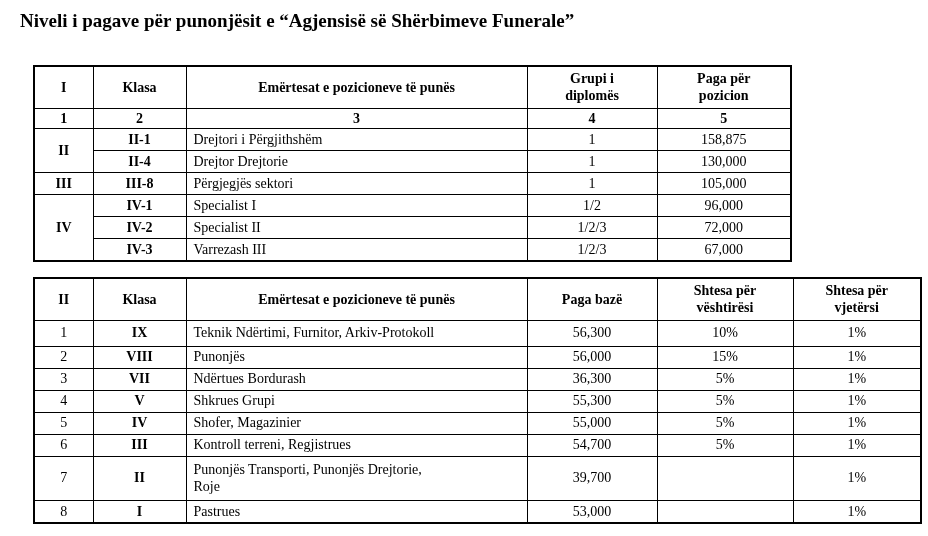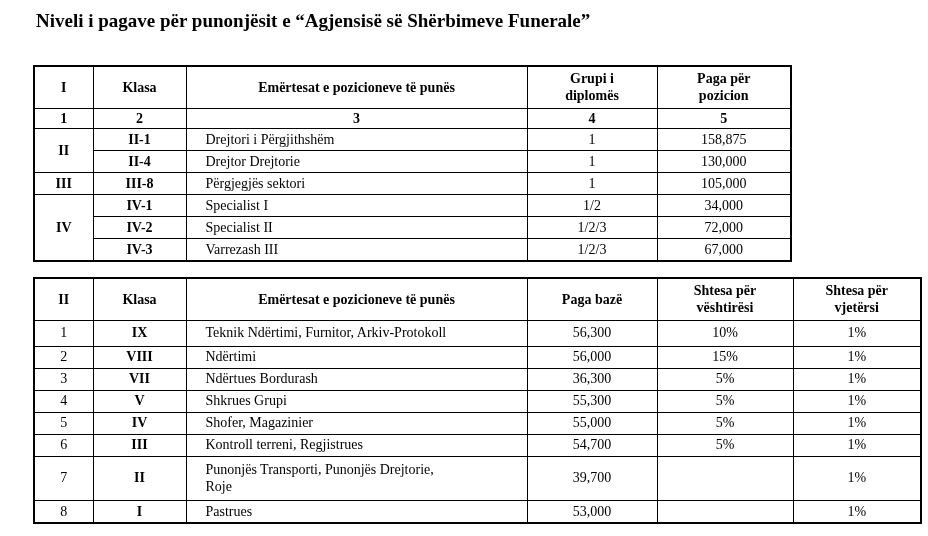--- a/index.html
+++ b/index.html
@@ -10,21 +10,21 @@
   body {
     width: 928px;
     height: 536px;
     font-family: "Liberation Serif", serif;
     color: #000000;
     position: relative;
     overflow: hidden;
   }
   .title {
     position: absolute;
-    left: 36px;
+    left: 20px;
     top: 10px;
     font-size: 19px;
     font-weight: bold;
     letter-spacing: 0px;
     white-space: nowrap;
   }
   table.t {
     position: absolute;
     left: 33px;
     border-collapse: collapse;
@@ -37,21 +37,21 @@
     border: 1px solid #000000;
     text-align: center;
     vertical-align: middle;
     font-size: 14px;
     line-height: 1.25;
     padding: 1px 4px;
     white-space: pre-line;
     overflow: hidden;
   }
   .t th { font-weight: bold; }
-  .t td.pos { text-align: left; padding-left: 19px; }
+  .t td.pos { text-align: left; padding-left: 7px; }
   .t td.group, .t td.klasa { font-weight: bold; }
   .t1 tr.head  { height: 42px; }
   .t1 tr.nums  { height: 20px; }
   .t1 tr.nums td { font-weight: bold; }
   .t1 tbody tr { height: 22px; }
   .t2 tr.head  { height: 42px; }
   .t2 tbody tr { height: 22px; }
   .t2 tbody tr.rh26 { height: 26px; }
   .t2 tbody tr.tall { height: 44px; }
   .t2 tbody tr.rh23 { height: 23px; }
@@ -106,21 +106,21 @@
       <td class="klasa">III-8</td>
       <td class="pos">Përgjegjës sektori</td>
       <td>1</td>
       <td>105,000</td>
     </tr>
     <tr>
       <td class="group" rowspan="3">IV</td>
       <td class="klasa">IV-1</td>
       <td class="pos">Specialist I</td>
       <td>1/2</td>
-      <td>34,000</td>
+      <td>96,000</td>
     </tr>
     <tr>
       <td class="klasa">IV-2</td>
       <td class="pos">Specialist II</td>
       <td>1/2/3</td>
       <td>72,000</td>
     </tr>
     <tr>
       <td class="klasa">IV-3</td>
       <td class="pos">Varrezash III</td>
@@ -156,21 +156,21 @@
       <td>1</td>
       <td class="klasa">IX</td>
       <td class="pos">Teknik Ndërtimi, Furnitor, Arkiv-Protokoll</td>
       <td>56,300</td>
       <td>10%</td>
       <td>1%</td>
     </tr>
     <tr>
       <td>2</td>
       <td class="klasa">VIII</td>
-      <td class="pos">Ndërtimi</td>
+      <td class="pos">Punonjës</td>
       <td>56,000</td>
       <td>15%</td>
       <td>1%</td>
     </tr>
     <tr>
       <td>3</td>
       <td class="klasa">VII</td>
       <td class="pos">Ndërtues Bordurash</td>
       <td>36,300</td>
       <td>5%</td>

